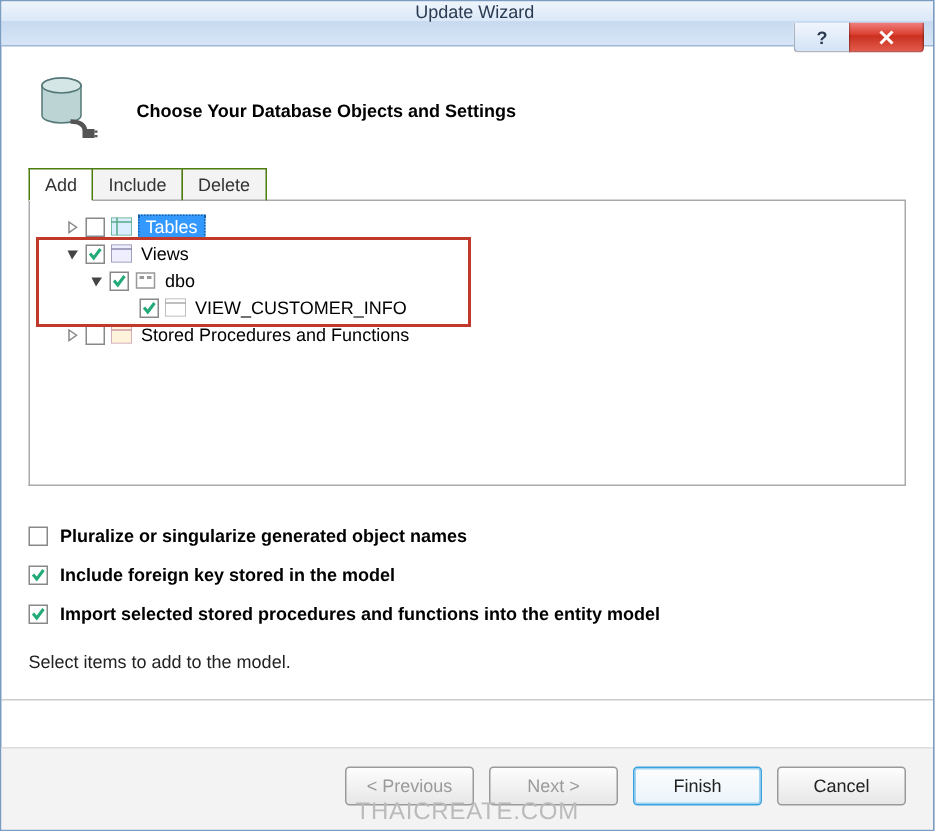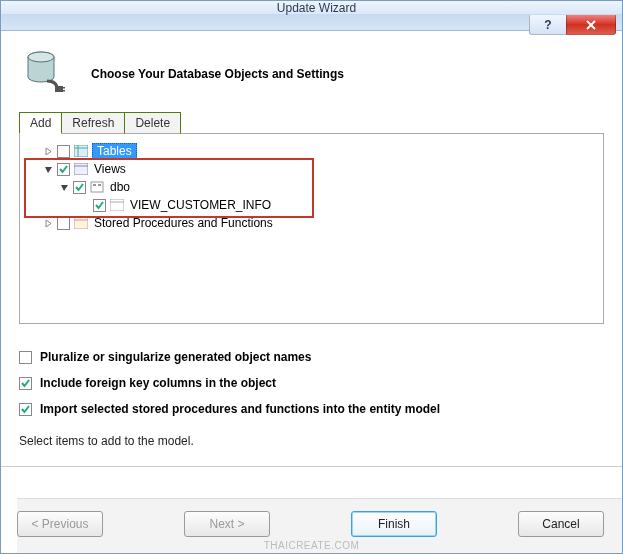--- a/index.html
+++ b/index.html
@@ -61,28 +61,28 @@
   .opt-row { display:flex; align-items:center; margin: 12px 0; }
   .cb { width:13px; height:13px; border:1px solid #888; background:#fff; display:inline-flex; align-items:center; justify-content:center; margin-right:8px; cursor:pointer;}
   .cb.checked svg { display:block; }
   .cb:not(.checked) svg { display:none; }
 
   .hint { margin-top: 18px; color:#222; }
 
   .sep { height:1px; background:#ccc; margin: 18px -18px 0 -18px; }
 
   
-  .footer { position:absolute; bottom:0; left:16px; right:0; padding: 12px 18px 16px 0;
-            display:flex; justify-content:space-between; gap:10px; background:#f3f3f3; border-top:1px solid #ddd; }
+  .footer { position:absolute; bottom:0; left:0; right:0; padding: 12px 18px 16px 0;
+            display:flex; justify-content:flex-end; gap:10px; background:#f3f3f3; border-top:1px solid #ddd; }
   .btn { min-width:86px; height:26px; border:1px solid #9a9a9a; background:linear-gradient(#fdfdfd,#e7e7e7);
          border-radius:3px; display:inline-flex; align-items:center; justify-content:center; cursor:pointer; color:#222;}
   .btn.disabled { color:#9a9a9a; cursor:default; }
   .btn.primary { border:1px solid #3ba2e0; box-shadow: 0 0 0 1px #9fd3f3 inset; background:linear-gradient(#fdfdfd,#eaf4fc); }
 
-  .watermark { position:absolute; bottom:2px; left:50%; transform:translateX(-50%); font-size:10px; color:#bbb; letter-spacing:.5px; pointer-events:none; }
+  .watermark { position:absolute; bottom:2px; left:50%; transform:translateX(-50%); font-size:16px; color:#bbb; letter-spacing:.5px; pointer-events:none; }
 </style>
 </head>
 <body>
 
 <div class="window">
 
   <div class="titlebar">
     <span class="title">Update Wizard</span>
     <div class="tb-btns">
       <div class="tb-btn tb-help">
@@ -108,21 +108,21 @@
         <rect x="38" y="41" width="2" height="1.5" fill="#555"></rect>
       </svg>
     </span>
     <span class="heading">Choose Your Database Objects and Settings</span>
   </div>
 
   <div class="body-wrap">
 
     <div class="tabstrip">
       <div class="tab active"><span>Add</span></div>
-      <div class="tab"><span>Refresh</span></div>
+      <div class="tab"><span>Include</span></div>
       <div class="tab"><span>Delete</span></div>
     </div>
 
     <div class="tree-panel">
       <div class="highlight-box" style="left:4px; top:24px; width:290px; height:60px;"></div>
 
       <div class="tree">
         <ul>
 
           <li>
@@ -244,21 +244,21 @@
           
         </span>
         <span>Pluralize or singularize generated object names</span>
       </div>
       <div class="opt-row">
         <span class="cb checked">
           <svg width="11" height="11" viewBox="0 0 11 11">
               <path d="M2 5 L4.5 8 L9 2" stroke="#2a7" stroke-width="2" fill="none"></path>
             </svg>
         </span>
-        <span>Include foreign key columns in the object</span>
+        <span>Include foreign key stored in the model</span>
       </div>
       <div class="opt-row">
         <span class="cb checked">
           <svg width="11" height="11" viewBox="0 0 11 11">
               <path d="M2 5 L4.5 8 L9 2" stroke="#2a7" stroke-width="2" fill="none"></path>
             </svg>
         </span>
         <span>Import selected stored procedures and functions into the entity model</span>
       </div>
     </div>

